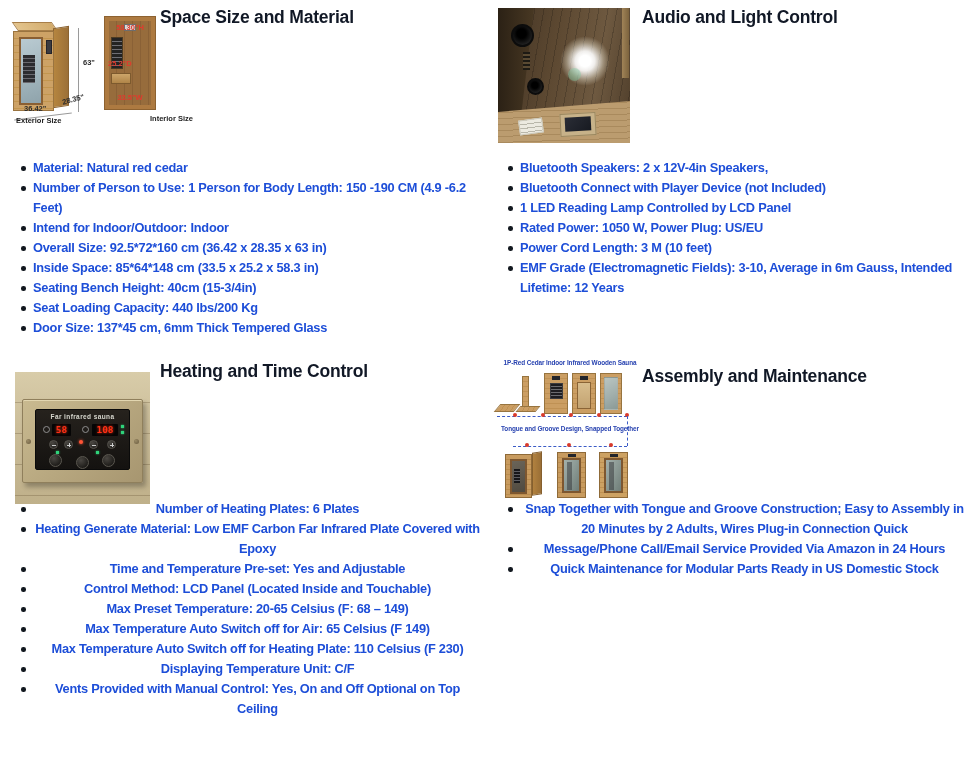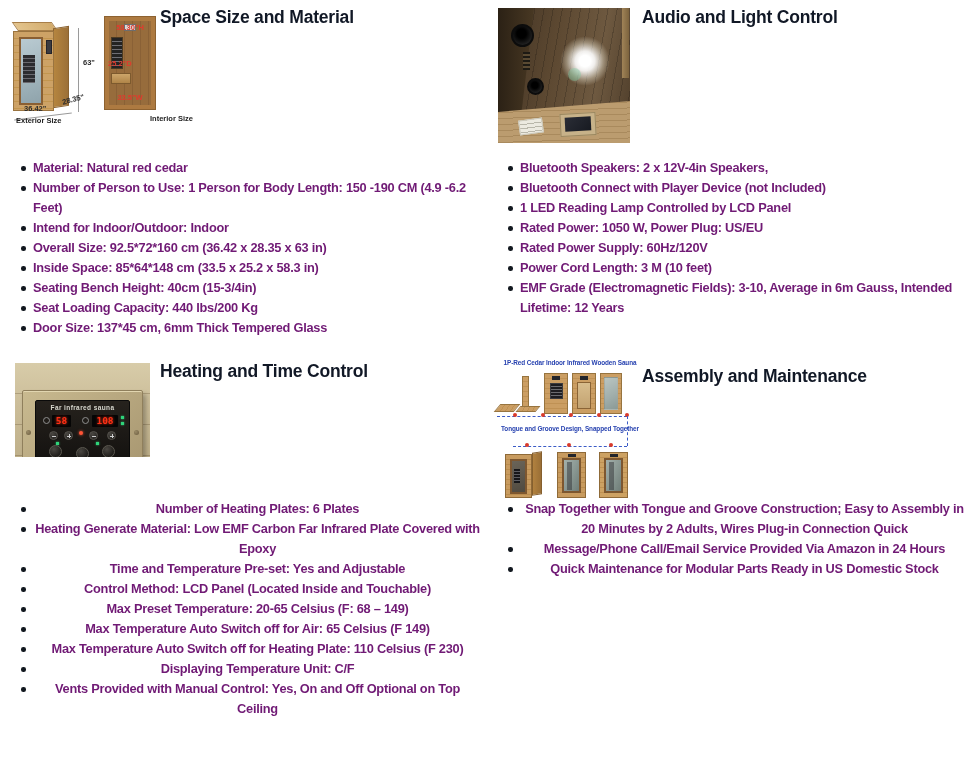--- a/index.html
+++ b/index.html
@@ -18,21 +18,21 @@
   .t1 { left:160px; top:7px; }
   .t2 { left:155px; top:7px; }
   .t3 { left:160px; top:9px; }
   .t4 { left:155px; top:14px; }
 
   .blist { position:absolute; left:20px; width:462px; list-style:none; }
   .q1 .blist, .q2 .blist { top:158px; }
   .q3 .blist, .q4 .blist { top:147px;text-align:center; }
   .blist li {
     position:relative; padding-left:13px; font-size:12.8px; font-weight:700;
-    color:#701a75; line-height:20px; letter-spacing:-0.25px;
+    color:#1d4ed8; line-height:20px; letter-spacing:-0.25px;
   }
   .blist li::before {
     content:""; position:absolute; left:1px; top:8px; width:4.5px; height:4.5px;
     border-radius:50%; background:#12181f;
   }
 
   
   .space-img { position:absolute; left:12px; top:16px; width:144px; height:122px; }
   .ext { position:absolute; left:0; top:4px; width:64px; height:100px; }
   .ext-top { position:absolute; left:6px; top:2px; width:40px; height:9px; background:linear-gradient(90deg,#e3c48d,#d2ab6c); transform:skewX(35deg); transform-origin:bottom; border:1px solid #a87f49; }
@@ -77,21 +77,21 @@
   .right-post { position:absolute; right:1px; top:0; width:7px; height:70px; background:linear-gradient(90deg,#a08357,#7c633e); }
   .lower-wall { position:absolute; left:0; bottom:0; width:100%; height:42px;
     background:repeating-linear-gradient(178deg,#bb9c6f 0 5px,#a98a5d 5px 6px);
     clip-path:polygon(0 26%,100% 0,100% 100%,0 100%); }
   .sticker { position:absolute; left:21px; bottom:9px; width:24px; height:15px; background:#eceae0; border:1px solid #c9c6b8; transform:rotate(-8deg);
     background-image:repeating-linear-gradient(180deg,transparent 0 3px,#b9b7aa 3px 4px); }
   .ctrl-recess { position:absolute; left:62px; bottom:7px; width:36px; height:23px; background:#c7b289; border:1px solid #9a875f; transform:rotate(-3deg); }
   .ctrl-screen { position:absolute; left:4px; top:3px; right:4px; bottom:4px; background:linear-gradient(135deg,#2a2d36,#171a21); }
 
   
-  .heat-img { position:absolute; left:15px; top:11px; width:135px; height:94px; overflow:hidden;
+  .heat-img { position:absolute; left:15px; top:20px; width:135px; height:132px; overflow:hidden;
     background:linear-gradient(180deg,#d8cca9 0%,#cbbd99 45%,#bfb08a 100%); }
   .wall-groove { position:absolute; inset:0; background:repeating-linear-gradient(180deg,transparent 0 30px,rgba(90,70,40,.28) 30px 31px); }
   .panel-frame { position:absolute; left:7px; top:27px; width:121px; height:84px; border-radius:2px;
     background:linear-gradient(135deg,#c9ba90,#a79670); border:1px solid #8f7f5c;
     box-shadow:inset 0 1px 0 #e2d6b0, 3px 4px 5px rgba(0,0,0,.28); }
   .screw { position:absolute; width:5px; height:5px; border-radius:50%; background:radial-gradient(circle at 35% 35%,#9a8a66,#6b5c3f); top:39px; }
   .screw.sl { left:3px; } .screw.sr { right:3px; }
   .black-panel { position:absolute; left:12px; top:9px; right:12px; bottom:12px; border-radius:2px;
     background:linear-gradient(180deg,#26221d,#141210); border:1px solid #0a0a0a; }
   .fp-title { position:absolute; top:3px; width:100%; text-align:center; font-size:6.5px; font-weight:700; color:#d8d8cf; letter-spacing:.4px; }
@@ -216,21 +216,20 @@
       <div class="sticker"></div>
       <div class="ctrl-recess">
         <div class="ctrl-screen"></div>
       </div>
     </div>
     <ul class="blist">
       <li>Bluetooth Speakers: 2 x 12V-4in Speakers,</li>
       <li>Bluetooth Connect with Player Device (not Included)</li>
       <li>1 LED Reading Lamp Controlled by LCD Panel</li>
       <li>Rated Power: 1050 W, Power Plug: US/EU</li>
-      <li>Rated Power Supply: 60Hz/120V</li>
       <li>Power Cord Length: 3 M (10 feet)</li>
       <li>EMF Grade (Electromagnetic Fields): 3-10, Average in 6m Gauss, Intended Lifetime: 12 Years</li>
     </ul>
   </section>
 
   <section class="quad q3">
     <h2 class="title t3">Heating and Time Control</h2>
     <div class="heat-img">
       <div class="wall-groove"></div>
       <div class="panel-frame">

